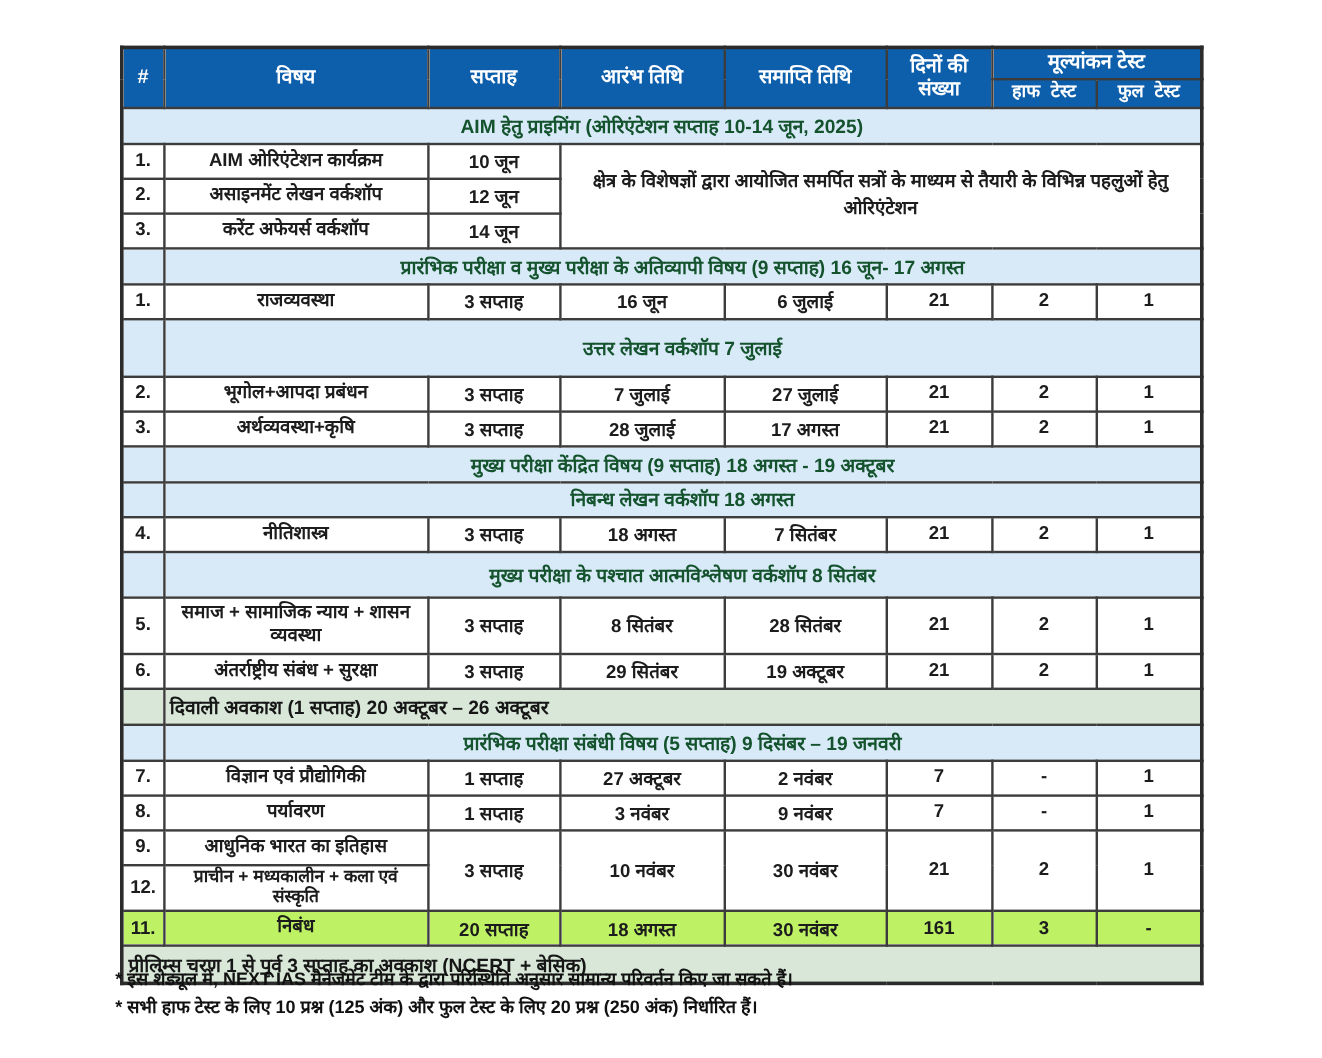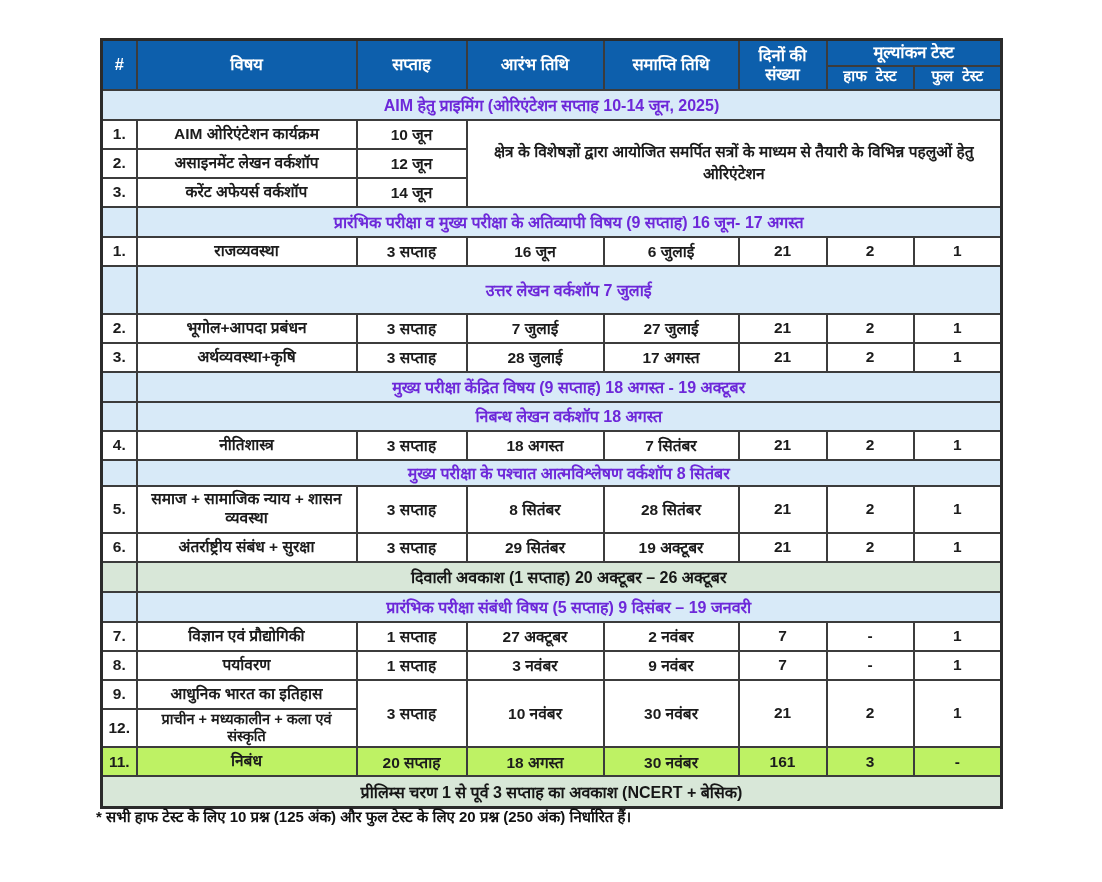--- a/index.html
+++ b/index.html
@@ -25,25 +25,25 @@
   }
   table.sched{border:3px solid #2b2b2b;}
   th.hdr{
     background:#0d5fac;color:#ffffff;
     font-weight:700;font-size:16.5px;text-align:center;
     line-height:1.15;
   }
   th.hdr-sub{font-size:15px;font-family:Liberation Mono, monospace;}
   .band-blue{
     background:#d8eaf8;font-weight:700;font-size:16px;
-    text-align:center;color:#6d28d9;
+    text-align:center;color:#14532d;
   }
   .band-green{
     background:#d8e7d8;font-weight:700;font-size:16px;
-    text-align:center;color:#161616;margin-left:48px;
+    text-align:left;color:#161616;margin-left:48px;
   }
   td.num{text-align:center;font-size:15.5px;font-weight:600;}
   td.subj{text-align:center;padding-left:9px;font-size:15.5px;font-weight:600;line-height:1.2;}
   td.ctr{text-align:center;font-size:15.5px;font-weight:600;}
   td.note{
     text-align:center;font-size:15.5px;font-weight:600;line-height:1.45;
     padding:4px 14px;
   }
   tr.hl td{background:#bef264;font-weight:700;}
   .footnotes{
@@ -161,21 +161,21 @@
       <td class="num">4.</td>
       <td class="subj">नीतिशास्त्र</td>
       <td class="ctr">3 सप्ताह</td>
       <td class="ctr">18 अगस्त</td>
       <td class="ctr">7 सितंबर</td>
       <td class="ctr">21</td>
       <td class="ctr">2</td>
       <td class="ctr">1</td>
     </tr>
 
-    <tr style="height:26px">
+    <tr style="height:38px">
       <td class="band-blue"></td>
       <td class="band-blue" colspan="7">मुख्य परीक्षा के पश्चात आत्मविश्लेषण वर्कशॉप 8 सितंबर</td>
     </tr>
 
     <tr style="height:47px">
       <td class="num">5.</td>
       <td class="subj">समाज + सामाजिक न्याय + शासन व्यवस्था</td>
       <td class="ctr">3 सप्ताह</td>
       <td class="ctr">8 सितंबर</td>
       <td class="ctr">28 सितंबर</td>
@@ -251,16 +251,17 @@
       <td class="ctr">-</td>
     </tr>
 
     <tr style="height:31px">
       <td class="band-green" colspan="8">प्रीलिम्स चरण 1 से पूर्व 3 सप्ताह का अवकाश (NCERT + बेसिक)</td>
     </tr>
   </tbody>
     </table>
 
   <div class="footnotes">
+    <div>* इस शेड्यूल में, NEXT IAS मैनेजमेंट टीम के द्वारा परिस्थिति अनुसार सामान्य परिवर्तन किए जा सकते हैं।</div>
     <div>* सभी हाफ टेस्ट के लिए 10 प्रश्न (125 अंक) और फुल टेस्ट के लिए 20 प्रश्न (250 अंक) निर्धारित हैं।</div>
   </div>
 
 </div>
 
 </body></html>

